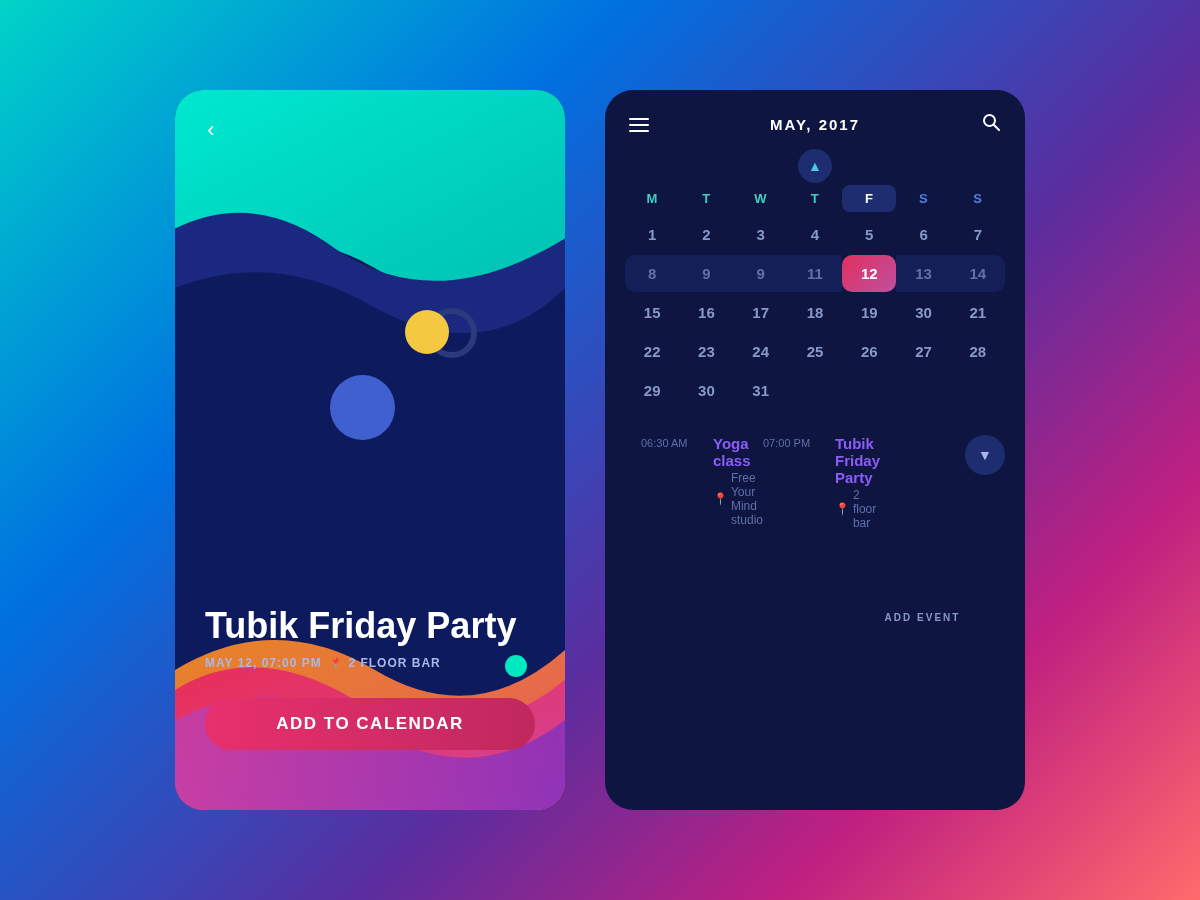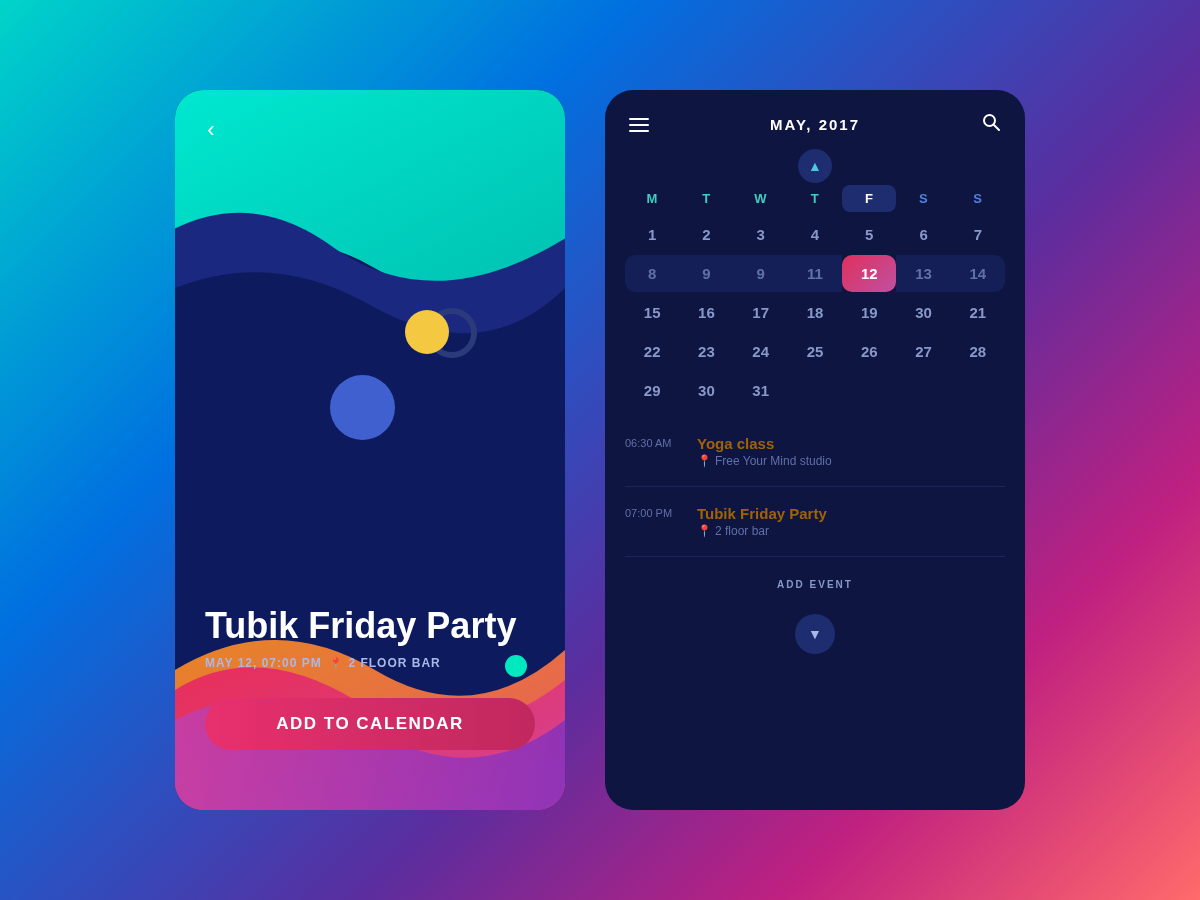--- a/index.html
+++ b/index.html
@@ -305,21 +305,21 @@
       z-index: 2;
     }
 
     .calendar-day.normal { color: #8898c8; }
 
     
     .events-section {
       flex: 1;
       padding: 16px 20px 0 20px;
       display: flex;
-      flex-direction: column;
+      margin-left: 16px;
     }
 
     .event-item {
       display: flex;
       gap: 14px;
       padding: 10px 0;
     }
 
     .event-time {
       font-size: 11px;
@@ -330,21 +330,21 @@
       min-width: 58px;
     }
 
     .event-details {
       flex: 1;
     }
 
     .event-name {
       font-size: 15px;
       font-weight: 700;
-      color: #a16207;
+      color: #8b5cf6;
       margin-bottom: 2px;
     }
 
     .event-place {
       font-size: 12px;
       color: #6070a8;
       display: flex;
       align-items: center;
       gap: 3px;
     }

